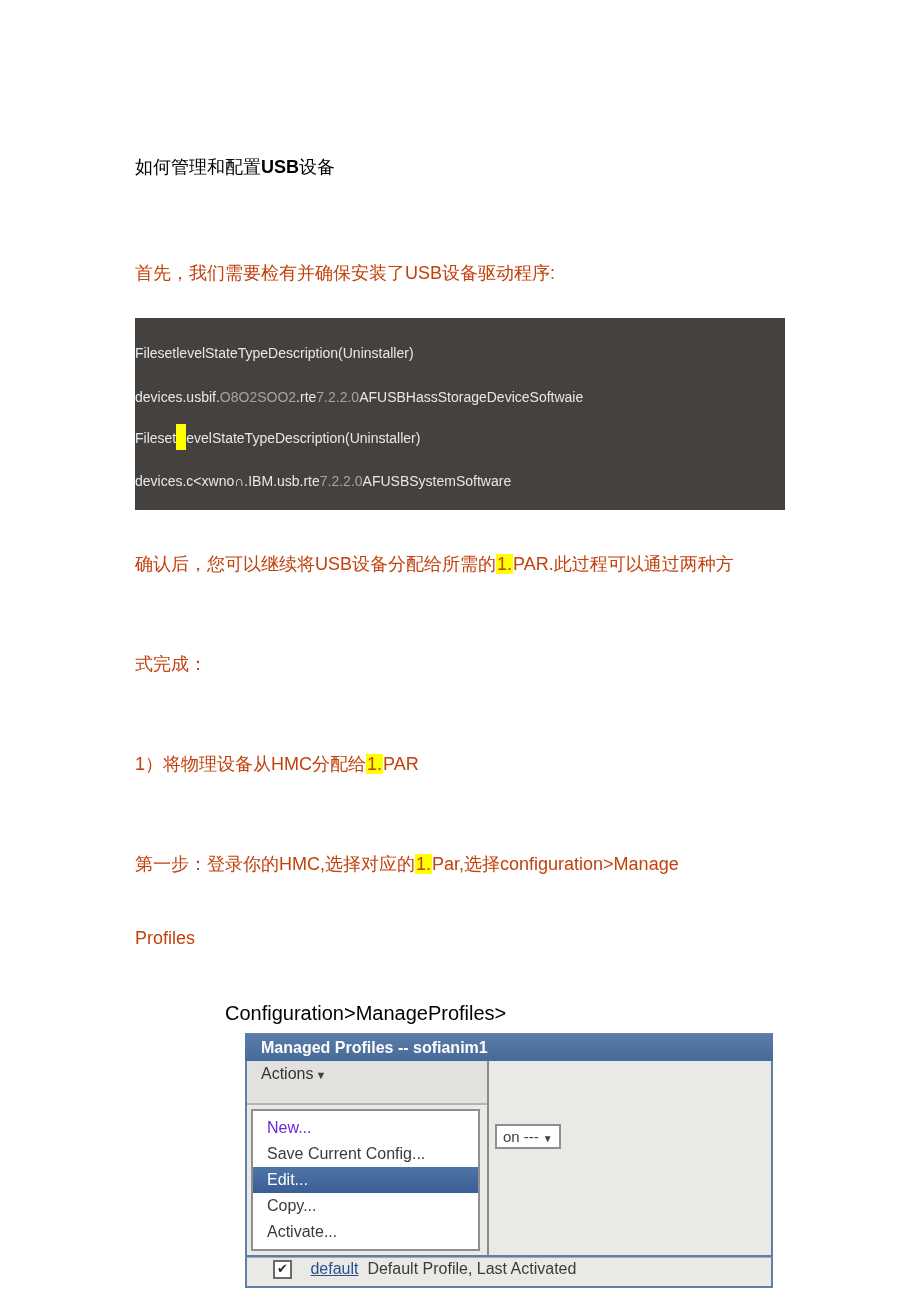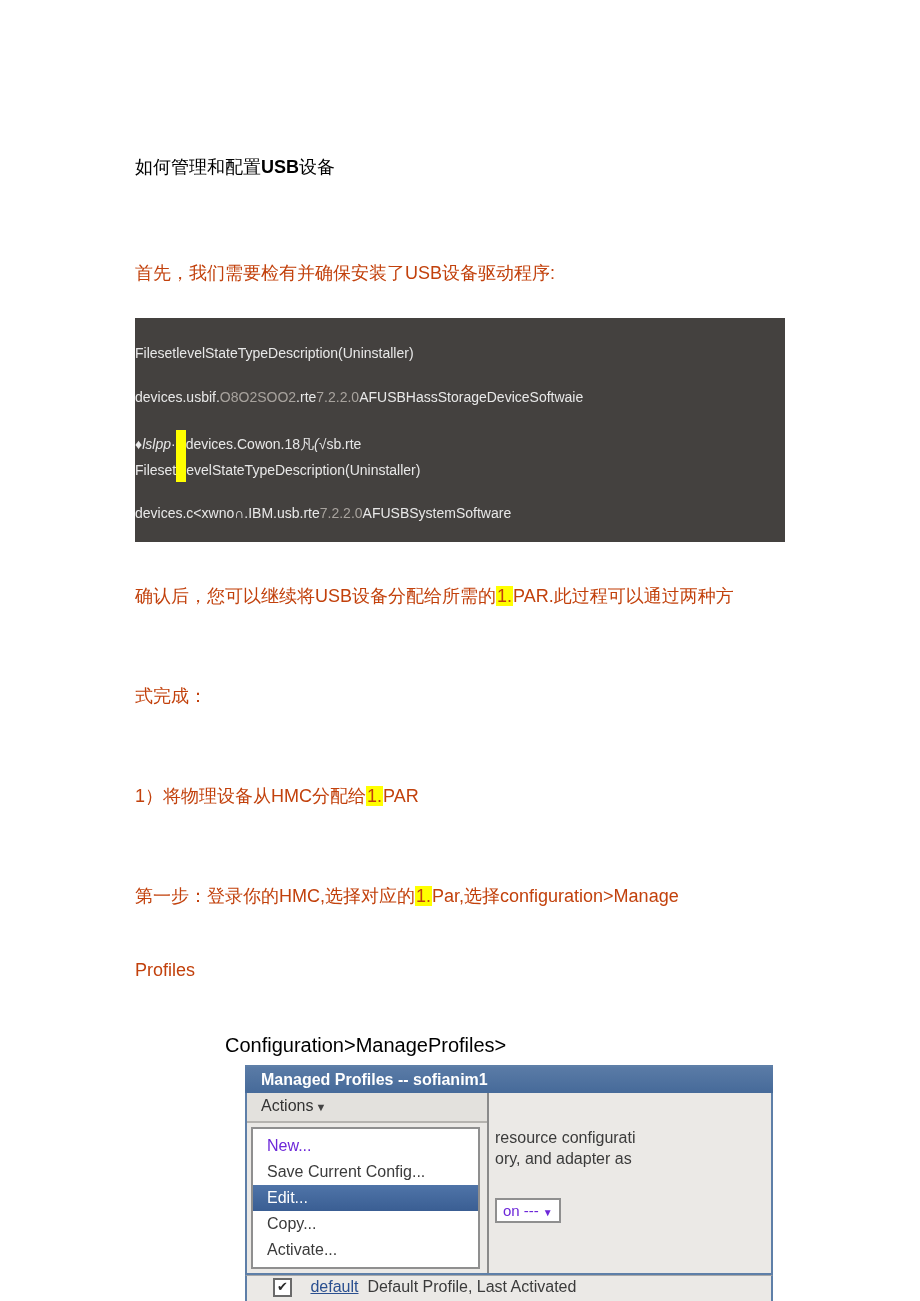--- a/index.html
+++ b/index.html
@@ -86,21 +86,21 @@
     border: 2px solid #5e7fa8;
     border-top: none;
   }
   .menu-col {
     width: 240px;
     border-right: 2px solid #8a8a8a;
   }
   .actions-row {
     background: #e3e1dd;
     border-bottom: 2px solid #b5b3af;
-    padding: 4px 14px 6px 14px;
+    padding: 4px 14px 20px 14px;
     color: #333;
     font-size: 16px;
   }
   .caret {
     display: inline-block;
     margin-left: 2px;
     font-size: 11px;
     vertical-align: middle;
     color: #444;
   }
@@ -130,21 +130,21 @@
     padding: 35px 6px 6px 6px;
     overflow: hidden;
   }
   .right-text { line-height: 1.3; }
   .combo {
     display: inline-block;
     border: 2px solid #8f8f8f;
     background: #ffffff;
     padding: 2px 6px 2px 6px;
     margin-top: 28px;
-    color: #6d28d9;
+    color: #404040;
     font-size: 15px;
   }
   .combo .tri { font-size: 10px; margin-left: 4px; }
   .footer-row {
     background: #ebe9e6;
     border: 2px solid #5e7fa8;
     border-top: 1px solid #a8a8a8;
     padding: 2px 6px 6px 26px;
     color: #3b3b3b;
     font-size: 16px;
@@ -179,23 +179,20 @@
 
   <div class="para">首先，我们需要检有并确保安装了USB设备驱动程序:</div>
 
   <div class="codeblock">
     <div class="code-line">FilesetlevelStateTypeDescription(Uninstaller)</div>
     <div class="code-sep"></div>
     <div class="code-line">
       <span>devices.usbif.</span><span class="muted">O8O2SOO2</span><span>.rte</span><span class="muted">7.2.2.0</span><span>AFUSBHassStorageDeviceSoftwaie</span>
     </div>
     <div class="code-sep"></div>
-    <div class="code-line" style="padding-bottom:0;">
-      <span>♦</span><span class="ital">lslpp</span><span>·</span><span class="yellow-box"></span><span>devices.Cowon.18凡</span><span class="ital">(√</span><span>sb.rte</span>
-    </div>
     <div class="code-line" style="padding-top:0;">
       <span>Fileset</span><span class="yellow-box"></span><span>evelStateTypeDescription(Uninstaller)</span>
     </div>
     <div class="code-sep" style="height:8px;"></div>
     <div class="code-line">
       <span>devices.c&lt;xwno∩.IBM.usb.rte</span><span class="muted">7.2.2.0</span><span>AFUSBSystemSoftware</span>
     </div>
   </div>
 
   <div class="para">
@@ -225,24 +222,20 @@
         </div>
         <div class="dropdown">
           <div class="dd-item dis">New...</div>
           <div class="dd-item">Save Current Config...</div>
           <div class="dd-item sel">Edit...</div>
           <div class="dd-item">Copy...</div>
           <div class="dd-item">Activate...</div>
         </div>
       </div>
       <div class="right-col">
-        <div class="right-text">
-          <span>resource configurati</span><br>
-          <span>ory, and adapter as</span>
-        </div>
         <div class="combo">
           <span>on ---</span><span class="tri">▼</span>
         </div>
       </div>
     </div>
     <div class="footer-row">
       <span class="chk">✔</span>
       <span class="lnk">default</span>
       &nbsp;<span>Default Profile, Last Activated</span>
     </div>

